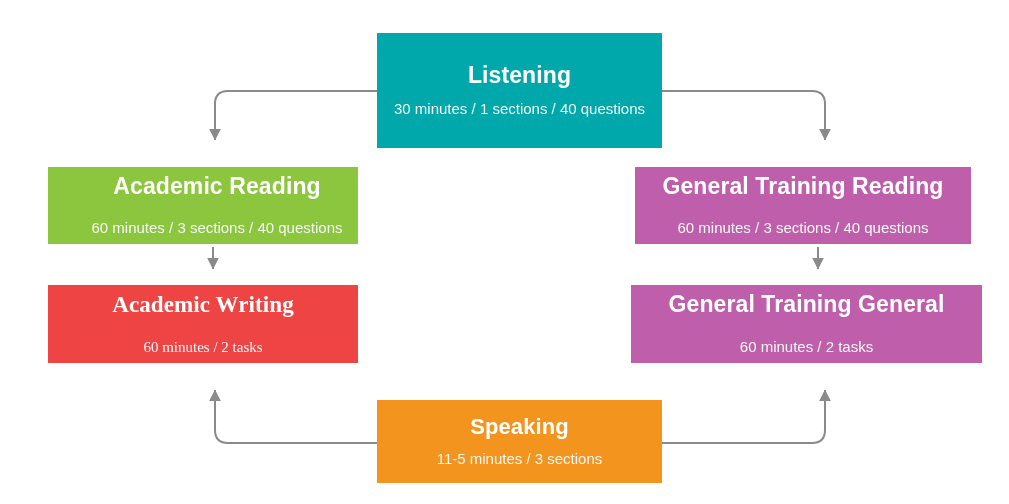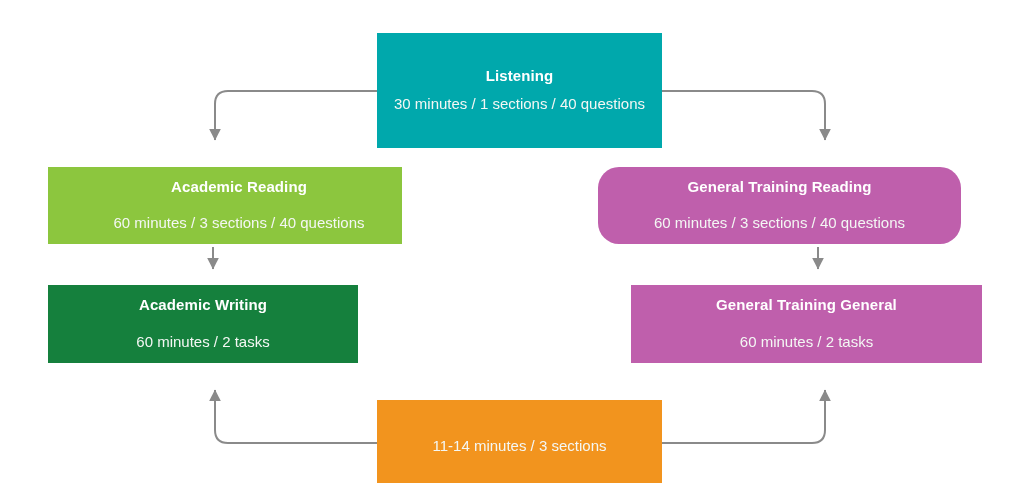--- a/index.html
+++ b/index.html
@@ -34,53 +34,52 @@
     display: flex;
     flex-direction: column;
     align-items: center;
     justify-content: center;
     text-align: center;
     color: #ffffff;
     padding: 6px 10px;
   }
   .node .title {
     font-weight: bold;
-    font-size: 15px;
+    font-size: 23px;
     line-height: 1.18;
     letter-spacing: 0.1px;
     color: #ffffff;
   }
   .node .detail {
     font-size: 15px;
     line-height: 1.34;
     margin-top: 18px;
     color: #f4f7f4;
     font-weight: normal;
   }
 
   
   #node-listening {
     left: 377px;  top: 33px;  width: 285px; height: 115px;
     background: #00a8ac;
   }
   #node-listening .detail { margin-top: 9px; }
 
   #node-academic-reading {
-    left: 48px;   top: 167px; width: 354px; height: 77px;
+    left: 48px;   top: 167px; width: 310px; height: 77px;
     background: #8cc63e;
     padding-left: 38px;
   }
   #node-academic-writing {
     left: 48px;   top: 285px; width: 310px; height: 78px;
     background: #8cc63e;
   }
   #node-gt-reading {
-    left: 598px;  top: 167px; width: 363px; height: 77px;
+    left: 635px;  top: 167px; width: 336px; height: 77px;
     background: #bf5fac;
-    border-radius: 21px;
   }
   #node-gt-writing {
     left: 631px;  top: 285px; width: 351px; height: 78px;
     background: #bf5fac;
   }
   #node-speaking {
     left: 377px;  top: 400px; width: 285px; height: 83px;
     background: #f2941e;
   }
   #node-speaking .title { font-size: 22px; }
@@ -120,32 +119,33 @@
   <div class="node" id="node-listening" style="background: rgb(0, 168, 172);">
     <div class="title">Listening</div>
     <div class="detail">30 minutes / 1 sections / 40 questions</div>
   </div>
 
   <div class="node" id="node-academic-reading" style="background: rgb(140, 198, 62);">
     <div class="title">Academic Reading</div>
     <div class="detail">60 minutes / 3 sections / 40 questions</div>
   </div>
 
-  <div class="node" id="node-academic-writing" style="background: #15803d;">
+  <div class="node" id="node-academic-writing" style="background: #ef4444; font-family: Liberation Serif, serif;">
     <div class="title">Academic Writing</div>
     <div class="detail">60 minutes / 2 tasks</div>
   </div>
 
   <div class="node" id="node-gt-reading" style="background: rgb(191, 95, 172);">
     <div class="title">General Training Reading</div>
     <div class="detail">60 minutes / 3 sections / 40 questions</div>
   </div>
 
   <div class="node" id="node-gt-writing" style="background: rgb(191, 95, 172);">
     <div class="title">General Training General</div>
     <div class="detail">60 minutes / 2 tasks</div>
   </div>
 
   <div class="node" id="node-speaking" style="background: rgb(242, 148, 30);">
-    <div class="detail">11-14 minutes / 3 sections</div>
+    <div class="title">Speaking</div>
+    <div class="detail">11-5 minutes / 3 sections</div>
   </div>
 
 </div>
 
 </body></html>

